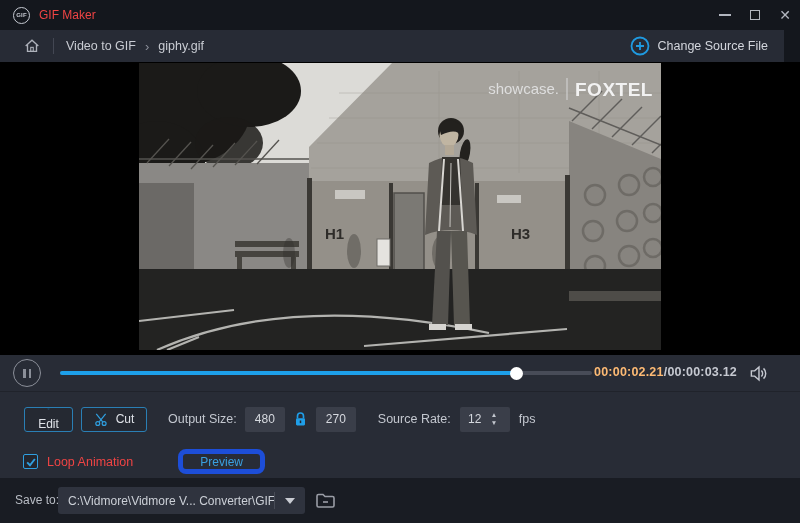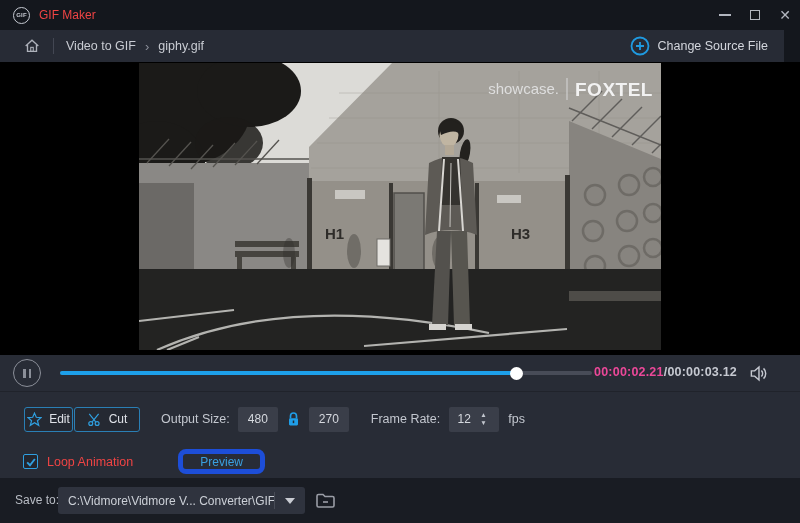--- a/index.html
+++ b/index.html
@@ -41,31 +41,31 @@
   .slider-row { position:relative; height:37px; border-bottom:1px solid #20232b; }
   .pause-btn { position:absolute; left:13px; top:4px; width:28px; height:28px; border-radius:50%;
     border:1.5px solid #8b8f99; display:flex; align-items:center; justify-content:center; gap:3px; cursor:pointer; }
   .pause-btn i { display:block; width:2.5px; height:9px; background:#8b8f99; }
   .slider { position:absolute; left:60px; top:16px; width:532px; height:4px; border-radius:2px;
     background:#484c58; cursor:pointer; }
   .slider .fill { position:absolute; left:0; top:0; height:4px; border-radius:2px; background:#1da0ea; }
   .slider .thumb { position:absolute; top:-4.5px; width:13px; height:13px; border-radius:50%;
     background:#ffffff; margin-left:-6px; cursor:grab; }
   .time { position:absolute; right:63px; top:10px; font-size:12.5px; font-weight:bold; letter-spacing:.2px; }
-  .time .cur { color:#ec4899; }
+  .time .cur { color:#fdba74; }
   .time .sep, .time .tot { color:#c6c9d1; }
   .volume { position:absolute; right:32px; top:9px; cursor:pointer; }
 
   .toolbar-row { position:absolute; left:0; top:38px; width:800px; height:52px;
     display:flex; align-items:center; }
   .btn-outline { height:25px; border:1px solid #2a7fb5; border-radius:3px; background:rgba(0,0,0,0.06);
     display:flex; align-items:center; justify-content:center; gap:7px; color:#dfe2e8;
     font-size:12px; cursor:pointer; }
-  .edit-btn { width:49px; margin-left:24px; }
-  .cut-btn  { width:66px; margin-left:1px; }
+  .edit-btn { width:49px; margin-left:24px;flex-direction:column; }
+  .cut-btn  { width:66px; margin-left:8px; }
   .lab { font-size:12.5px; color:#c3c7cf; }
   .output-label { margin-left:21px; }
   .size-input { width:40px; height:25px; margin-left:8px; background:#3a3e49; border:none;
     border-radius:2px; color:#d6d9df; font-size:12px; text-align:center;
     font-family:"Liberation Sans","DejaVu Sans",sans-serif; }
   .lock { margin:0 8px; display:flex; cursor:pointer; }
   .fr-label { margin-left:22px; }
   .fr-box { margin-left:9px; width:50px; height:25px; background:#3a3e49; border-radius:2px;
     display:flex; align-items:center; }
   .fr-box input { width:30px; background:transparent; border:none; color:#d6d9df; font-size:12px;
@@ -292,21 +292,21 @@
       <span class="lab output-label">Output Size:</span>
       <input class="size-input" value="480" style="">
       <span class="lock">
         <svg width="15" height="16" viewBox="0 0 20 21">
           <path d="M6 9.5 V6.5 a4 4 0 0 1 8 0 V9.5" fill="none" stroke="#1f9ee8" stroke-width="2.2"></path>
           <rect x="4" y="9.5" width="12" height="9.5" rx="1.5" fill="#1f9ee8"></rect>
           <rect x="9" y="12.5" width="2" height="3.5" fill="#23262e"></rect>
         </svg>
       </span>
       <input class="size-input" style="margin-left: 0px;" value="270">
-      <span class="lab fr-label">Frame Rate:</span>
+      <span class="lab fr-label">Source Rate:</span>
       <div class="fr-box">
         <input value="12" style="">
         <div class="spin">
           <span>▲</span>
           <span>▼</span>
         </div>
       </div>
       <span class="lab fps">fps</span>
     </div>
 

